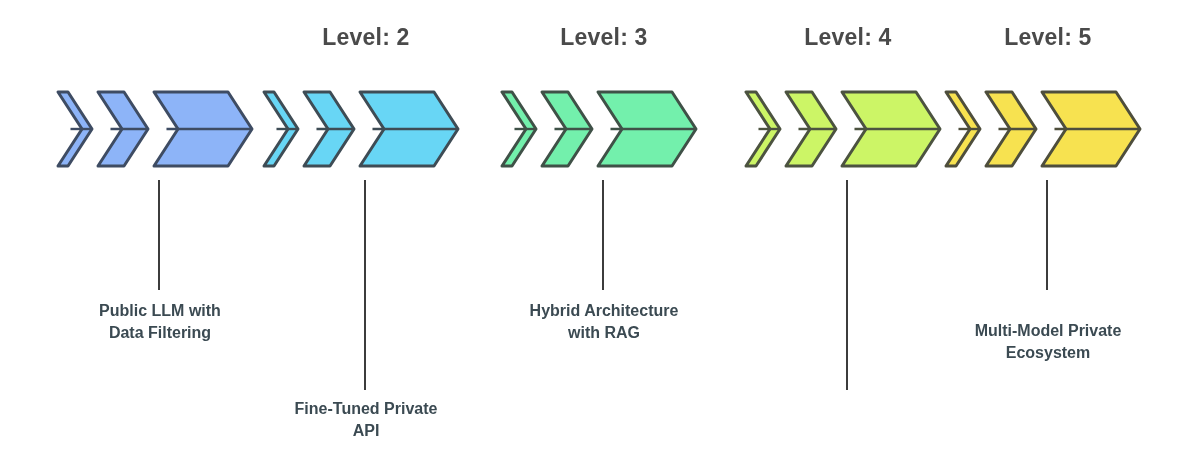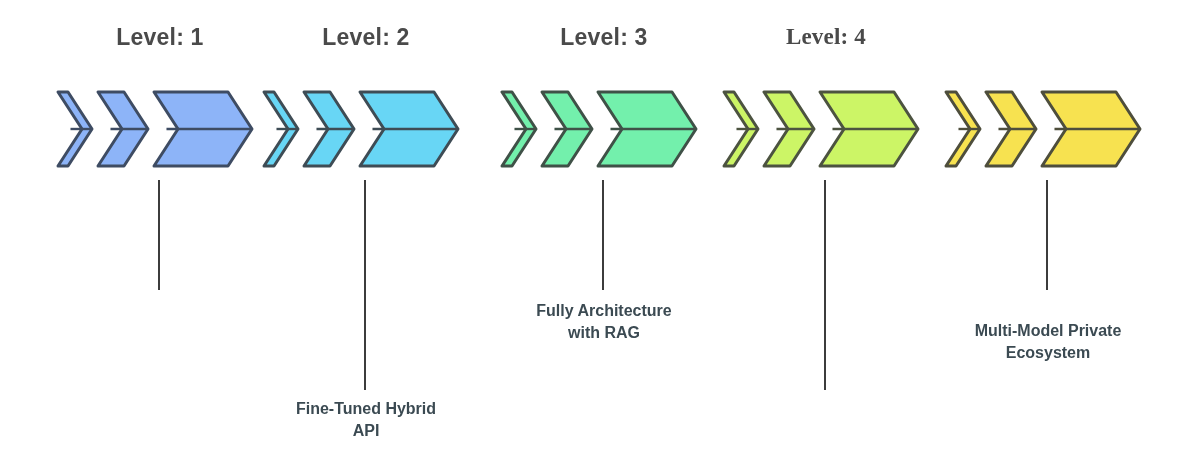--- a/index.html
+++ b/index.html
@@ -71,80 +71,82 @@
     line-height: 1.38;
     color: #3b4a52;
     white-space: pre-line;
   }
 </style>
 </head>
 <body>
 
 <div id="diagram">
     <div class="stage" style="left: 40px;">
-      <div class="level-title">Level: 1</div>
       <div class="chevrons">
         <svg width="240" height="78" viewBox="0 0 240 78">
           <polygon points="18,0 28,0 52,37 28,74 18,74 42,37" fill="#8DB4F8" stroke="#3E4C63" stroke-width="3" stroke-linejoin="round"></polygon>
           <line x1="30.48" y1="37" x2="52" y2="37" stroke="#3E4C63" stroke-width="2.4"></line>
           <polygon points="58,0 84,0 108,37 84,74 58,74 82,37" fill="#8DB4F8" stroke="#3E4C63" stroke-width="3" stroke-linejoin="round"></polygon>
           <line x1="70.48" y1="37" x2="108" y2="37" stroke="#3E4C63" stroke-width="2.4"></line>
           <polygon points="114,0 188,0 212,37 188,74 114,74 138,37" fill="#8DB4F8" stroke="#3E4C63" stroke-width="3" stroke-linejoin="round"></polygon>
           <line x1="126.48" y1="37" x2="212" y2="37" stroke="#3E4C63" stroke-width="2.4"></line>
         </svg>
       </div>
       <div class="stem" style="top: 180px; height: 110px; left: 118px; background: rgb(60, 60, 60);"></div>
+      <div class="caption" style="top: 300px;">Public LLM with
+Data Filtering</div>
     </div>
     <div class="stage" style="left: 246px;">
       <div class="level-title">Level: 2</div>
       <div class="chevrons">
         <svg width="240" height="78" viewBox="0 0 240 78">
           <polygon points="18,0 28,0 52,37 28,74 18,74 42,37" fill="#68D6F5" stroke="#3E4C55" stroke-width="3" stroke-linejoin="round"></polygon>
           <line x1="30.48" y1="37" x2="52" y2="37" stroke="#3E4C55" stroke-width="2.4"></line>
           <polygon points="58,0 84,0 108,37 84,74 58,74 82,37" fill="#68D6F5" stroke="#3E4C55" stroke-width="3" stroke-linejoin="round"></polygon>
           <line x1="70.48" y1="37" x2="108" y2="37" stroke="#3E4C55" stroke-width="2.4"></line>
           <polygon points="114,0 188,0 212,37 188,74 114,74 138,37" fill="#68D6F5" stroke="#3E4C55" stroke-width="3" stroke-linejoin="round"></polygon>
           <line x1="126.48" y1="37" x2="212" y2="37" stroke="#3E4C55" stroke-width="2.4"></line>
         </svg>
       </div>
       <div class="stem" style="top: 180px; height: 210px; left: 118px; background: rgb(60, 60, 60);"></div>
-      <div class="caption" style="top: 398px;">Fine-Tuned Hybrid
+      <div class="caption" style="top: 398px;">Fine-Tuned Private
 API</div>
     </div>
     <div class="stage" style="left: 484px; text-decoration: underline;">
       <div class="level-title">Level: 3</div>
       <div class="chevrons">
         <svg width="240" height="78" viewBox="0 0 240 78">
           <polygon points="18,0 28,0 52,37 28,74 18,74 42,37" fill="#73F0AC" stroke="#3F5147" stroke-width="3" stroke-linejoin="round"></polygon>
           <line x1="30.48" y1="37" x2="52" y2="37" stroke="#3F5147" stroke-width="2.4"></line>
           <polygon points="58,0 84,0 108,37 84,74 58,74 82,37" fill="#73F0AC" stroke="#3F5147" stroke-width="3" stroke-linejoin="round"></polygon>
           <line x1="70.48" y1="37" x2="108" y2="37" stroke="#3F5147" stroke-width="2.4"></line>
           <polygon points="114,0 188,0 212,37 188,74 114,74 138,37" fill="#73F0AC" stroke="#3F5147" stroke-width="3" stroke-linejoin="round"></polygon>
           <line x1="126.48" y1="37" x2="212" y2="37" stroke="#3F5147" stroke-width="2.4"></line>
         </svg>
       </div>
       <div class="stem" style="top: 180px; height: 110px; left: 118px; background: rgb(60, 60, 60);"></div>
-      <div class="caption" style="top: 300px;">Fully Architecture
+      <div class="caption" style="top: 300px;">Hybrid Architecture
 with RAG</div>
     </div>
-    <div class="stage" style="left: 706px; font-family: Liberation Serif, serif;">
+    <div class="stage" style="left: 728px;">
       <div class="level-title">Level: 4</div>
       <div class="chevrons">
         <svg width="240" height="78" viewBox="0 0 240 78">
           <polygon points="18,0 28,0 52,37 28,74 18,74 42,37" fill="#CCF566" stroke="#4C5340" stroke-width="3" stroke-linejoin="round"></polygon>
           <line x1="30.48" y1="37" x2="52" y2="37" stroke="#4C5340" stroke-width="2.4"></line>
           <polygon points="58,0 84,0 108,37 84,74 58,74 82,37" fill="#CCF566" stroke="#4C5340" stroke-width="3" stroke-linejoin="round"></polygon>
           <line x1="70.48" y1="37" x2="108" y2="37" stroke="#4C5340" stroke-width="2.4"></line>
           <polygon points="114,0 188,0 212,37 188,74 114,74 138,37" fill="#CCF566" stroke="#4C5340" stroke-width="3" stroke-linejoin="round"></polygon>
           <line x1="126.48" y1="37" x2="212" y2="37" stroke="#4C5340" stroke-width="2.4"></line>
         </svg>
       </div>
       <div class="stem" style="top: 180px; height: 210px; left: 118px; background: rgb(60, 60, 60);"></div>
     </div>
     <div class="stage" style="left: 928px;">
+      <div class="level-title">Level: 5</div>
       <div class="chevrons">
         <svg width="240" height="78" viewBox="0 0 240 78">
           <polygon points="18,0 28,0 52,37 28,74 18,74 42,37" fill="#F7E250" stroke="#4E4E3C" stroke-width="3" stroke-linejoin="round"></polygon>
           <line x1="30.48" y1="37" x2="52" y2="37" stroke="#4E4E3C" stroke-width="2.4"></line>
           <polygon points="58,0 84,0 108,37 84,74 58,74 82,37" fill="#F7E250" stroke="#4E4E3C" stroke-width="3" stroke-linejoin="round"></polygon>
           <line x1="70.48" y1="37" x2="108" y2="37" stroke="#4E4E3C" stroke-width="2.4"></line>
           <polygon points="114,0 188,0 212,37 188,74 114,74 138,37" fill="#F7E250" stroke="#4E4E3C" stroke-width="3" stroke-linejoin="round"></polygon>
           <line x1="126.48" y1="37" x2="212" y2="37" stroke="#4E4E3C" stroke-width="2.4"></line>
         </svg>
       </div>

